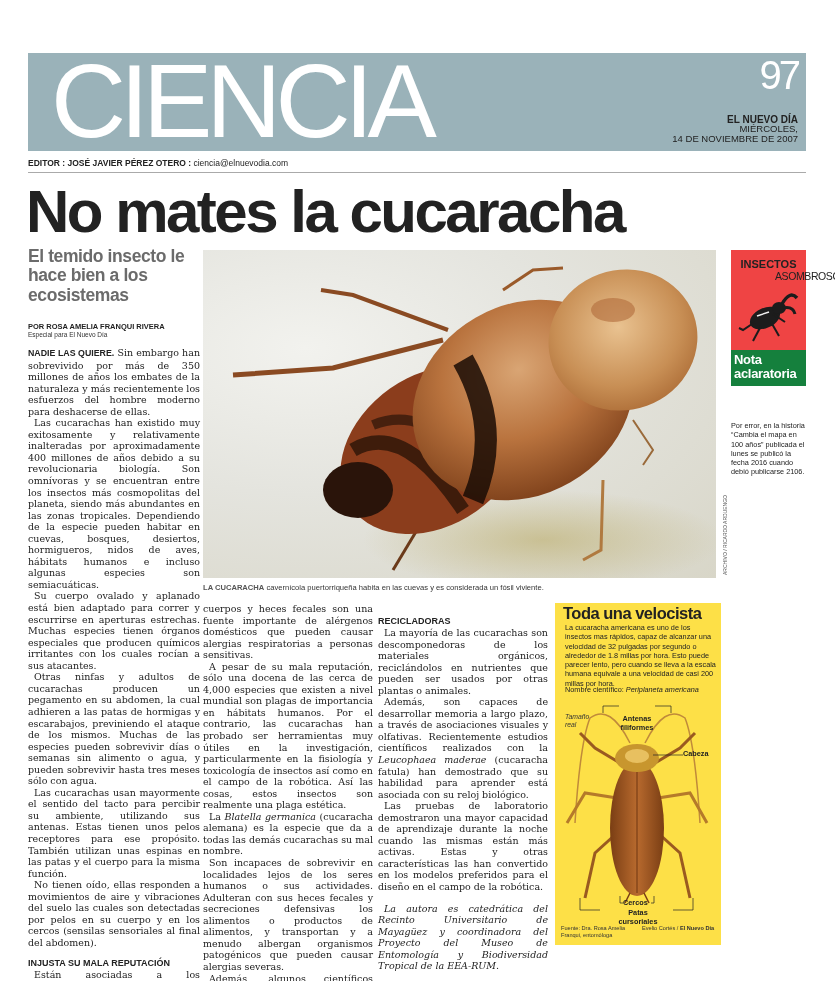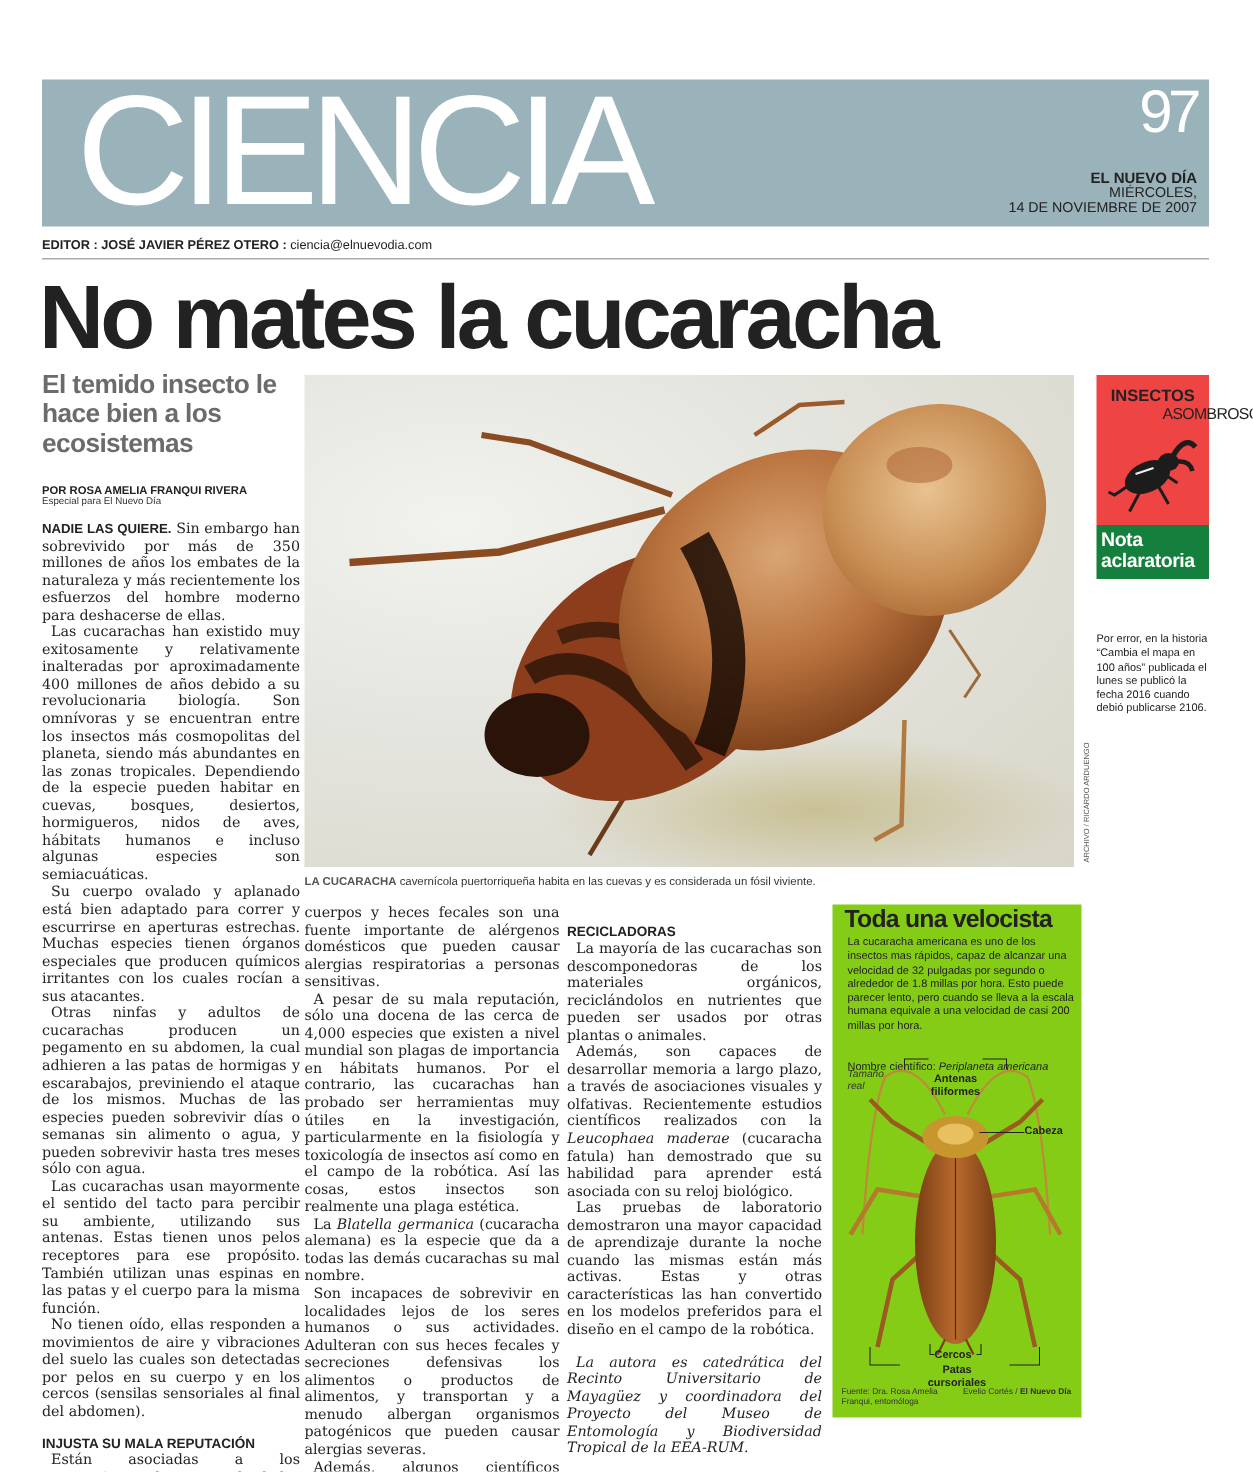--- a/index.html
+++ b/index.html
@@ -40,24 +40,24 @@
   .caption { position: absolute; left: 203px; top: 583px; font-family: "Liberation Sans", sans-serif; font-size: 7.6px; color: #333; }
   .caption b { font-weight: 700; color: #555; }
 
   .sidebar-badge { position: absolute; left: 731px; top: 250px; width: 75px; height: 100px; background: #ef4444; }
   .sidebar-badge .t1 { position: absolute; top: 8px; width: 100%; text-align: center; font-family: "Liberation Sans", sans-serif; font-size: 11px; font-weight: 700; color: #222; }
   .sidebar-badge .t2 { position: absolute; top: 20px; width: 100%; text-align: center; font-family: "Liberation Sans", sans-serif; font-size: 10.5px; color: #222; letter-spacing: -0.4px; padding-left: 44px; }
   .sidebar-badge svg { position: absolute; left: 4px; top: 36px; }
   .note-head { position: absolute; left: 731px; top: 350px; width: 75px; height: 36px; background: #15803d; padding: 3px 3px; font-family: "Liberation Sans", sans-serif; font-size: 13px; font-weight: 700; color: #fff; line-height: 14px; letter-spacing: -0.3px; }
   .note-body { position: absolute; left: 731px; top: 389px; width: 78px; font-family: Liberation Sans, sans-serif; font-size: 7.3px; color: #222; line-height: 9.3px; margin-top: 32px; }
 
-  .box { position: absolute; left: 555px; top: 603px; width: 166px; height: 342px; background: #84cc16; }
+  .box { position: absolute; left: 555px; top: 603px; width: 166px; height: 342px; background: #fde047; }
   .box h2 { position: absolute; left: 8px; top: 1px; font-family: "Liberation Sans", sans-serif; font-size: 16.5px; font-weight: 700; color: #222; letter-spacing: -0.5px; }
   .box .body { position: absolute; left: 10px; top: 20px; width: 152px; font-family: "Liberation Sans", sans-serif; font-size: 7.3px; line-height: 9.3px; color: #222; }
-  .box .sci { position: absolute; left: 10px; top: 103px; font-family: "Liberation Sans", sans-serif; font-size: 7.3px; color: #222; }
+  .box .sci { position: absolute; left: 10px; top: 82px; font-family: "Liberation Sans", sans-serif; font-size: 7.3px; color: #222; }
   .box .sci i { font-style: italic; }
   .box .real { position: absolute; left: 10px; top: 110px; font-family: "Liberation Sans", sans-serif; font-style: italic; font-size: 6.8px; line-height: 8px; color: #333; }
   .box .lbl { position: absolute; font-family: "Liberation Sans", sans-serif; font-size: 7.3px; font-weight: 700; color: #222; text-align: center; line-height: 8.5px; }
   .box .source { position: absolute; left: 6px; top: 322px; font-family: "Liberation Sans", sans-serif; font-size: 5.6px; line-height: 7px; color: #333; }
   .box .credit { position: absolute; left: 87px; top: 322px; font-family: "Liberation Sans", sans-serif; font-size: 5.6px; color: #333; }
   .box .credit b { font-weight: 700; }
   .box svg.roach { position: absolute; left: 0; top: 100px; }
 </style>
 </head>
 <body>

